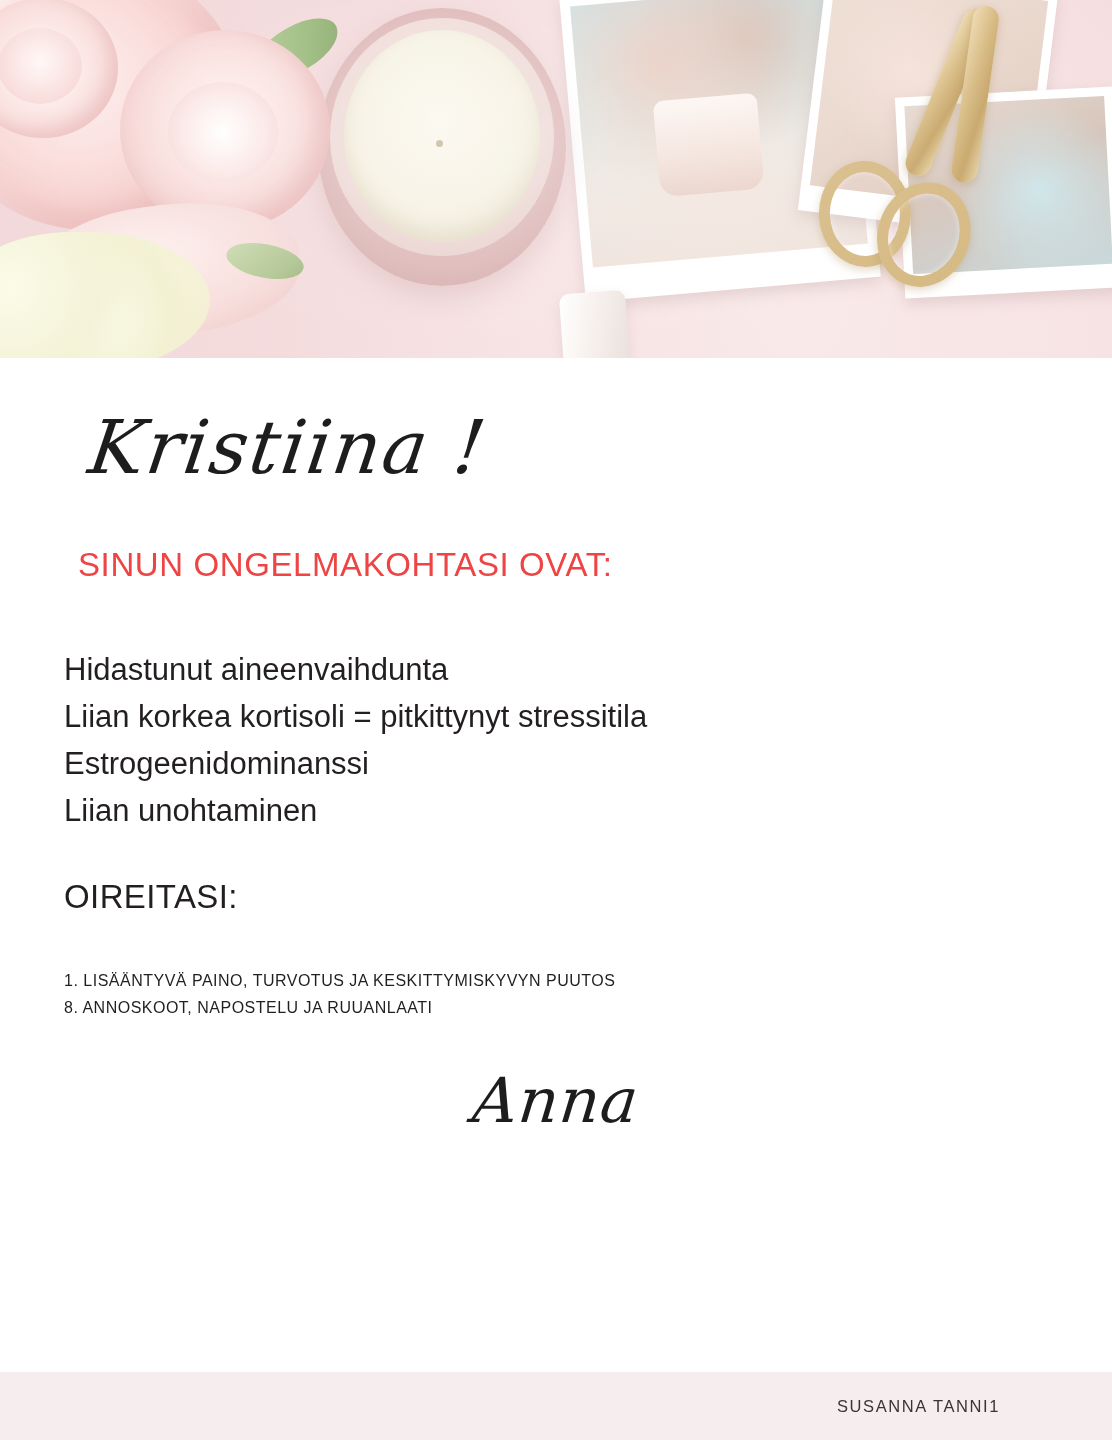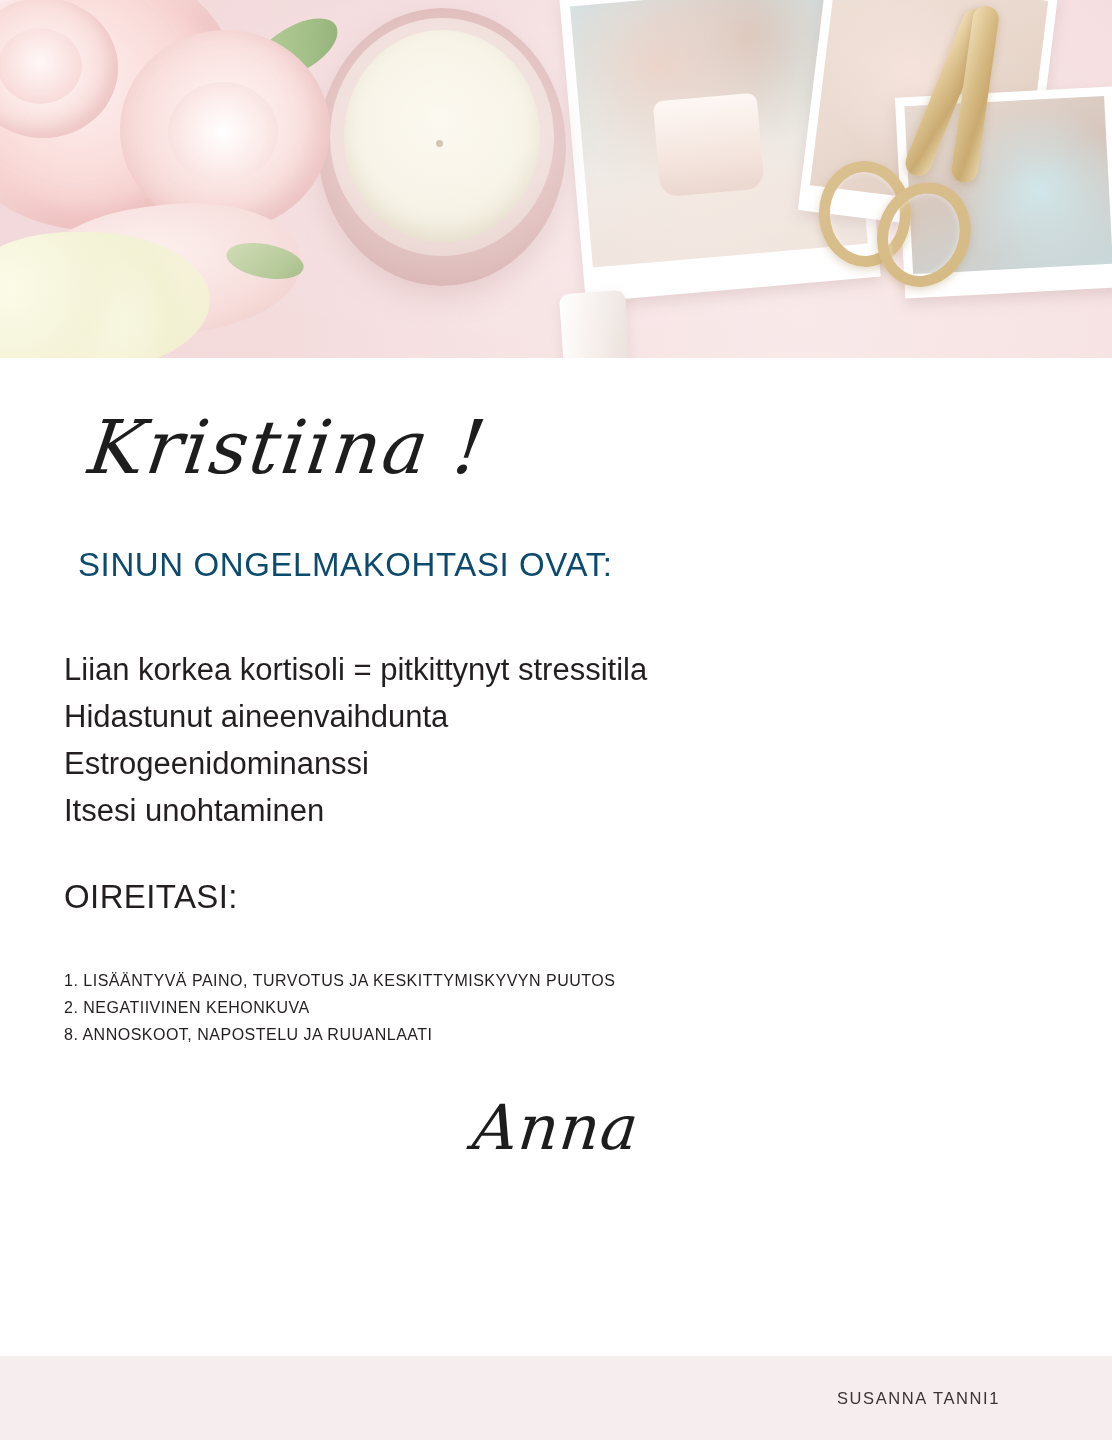--- a/index.html
+++ b/index.html
@@ -257,21 +257,21 @@
     margin: 52px 0 0 26px;
     line-height: 1;
     transform: skewX(-8deg);
   }
 
   .headline {
     font-family: "Liberation Sans", sans-serif;
     font-size: 33px;
     font-weight: 400;
     letter-spacing: 0.6px;
-    color: #0c4a6e;
+    color: #ef4444;
     margin: 62px 0 0 14px;
   }
 
   .problem-list {
     margin: 62px 0 0 0;
     font-size: 31px;
     line-height: 1.52;
     color: #231f20;
     font-weight: 400;
   }
@@ -301,21 +301,21 @@
     color: #1d1d1d;
     text-align: center;
     margin: 42px 0 0 0;
     letter-spacing: 1px;
     transform: skewX(-6deg);
   }
 
   
   .footer {
     width: 1112px;
-    height: 84px;
+    height: 68px;
     background: #f6eeee;
     display: flex;
     align-items: center;
     justify-content: flex-end;
     padding-right: 112px;
     box-sizing: border-box;
   }
   .footer-text {
     font-size: 16.5px;
     letter-spacing: 1.6px;
@@ -371,31 +371,30 @@
     <div class="hero-vignette"></div>
   </div>
 
   <div class="content">
 
     <div class="script-name">Kristiina !</div>
 
     <div class="headline">SINUN ONGELMAKOHTASI OVAT:</div>
 
     <div class="problem-list">
+      <div>Hidastunut aineenvaihdunta</div>
       <div>Liian korkea kortisoli = pitkittynyt stressitila</div>
-      <div>Hidastunut aineenvaihdunta</div>
       <div>Estrogeenidominanssi</div>
-      <div>Itsesi unohtaminen</div>
+      <div>Liian unohtaminen</div>
     </div>
 
     <div class="subhead">OIREITASI:</div>
 
     <div class="symptom-list">
       <div>1.  LISÄÄNTYVÄ PAINO, TURVOTUS JA KESKITTYMISKYVYN PUUTOS</div>
-      <div>2. NEGATIIVINEN KEHONKUVA</div>
       <div>8. ANNOSKOOT, NAPOSTELU JA RUUANLAATI</div>
     </div>
 
     <div class="signature">Anna</div>
   </div>
 
   <div class="footer">
     <div class="footer-text">SUSANNA TANNI1</div>
   </div>
 

